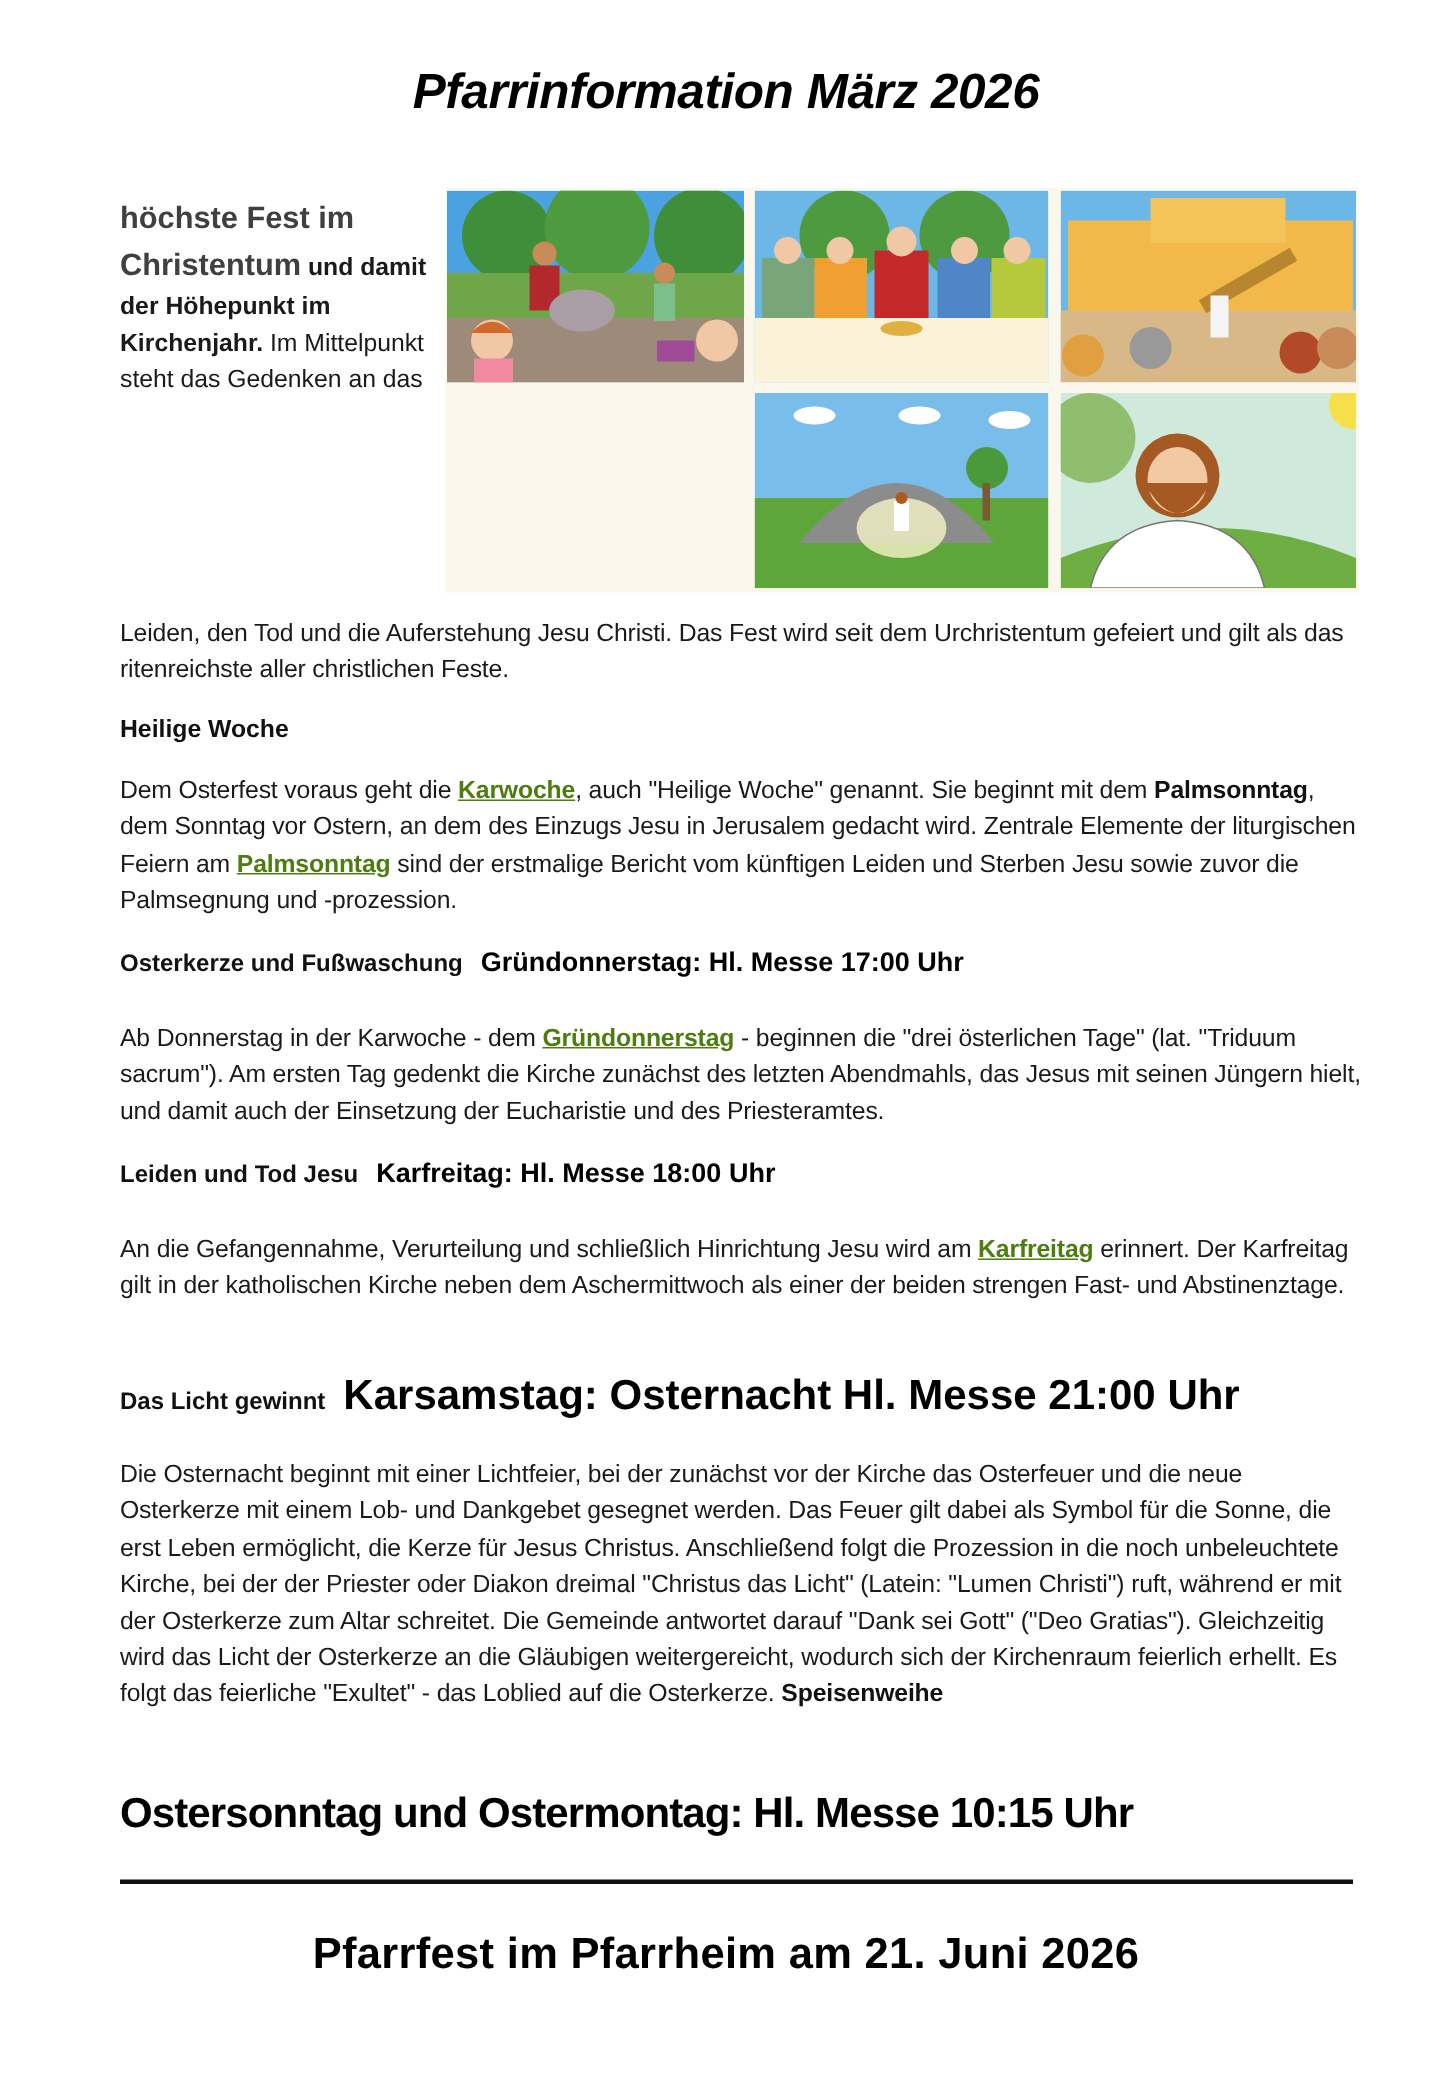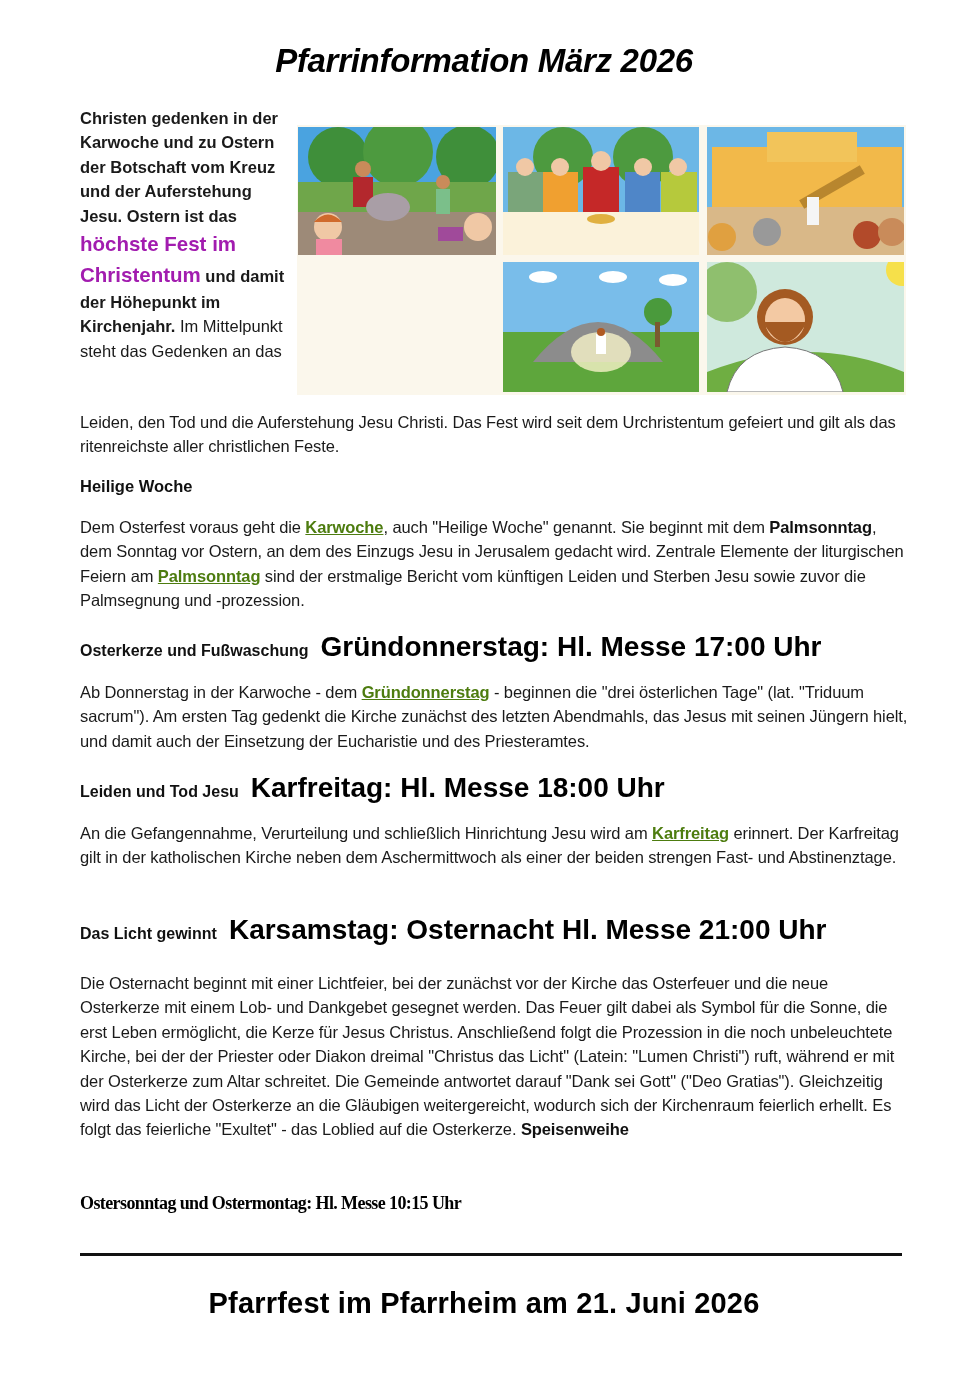--- a/index.html
+++ b/index.html
@@ -1,44 +1,44 @@
 <!DOCTYPE html>
 <html><head>
   <meta charset="utf-8">
   <style>
     html, body { margin: 0; padding: 0; background: #ffffff; }
     body { width: 968px; height: 1394px; position: relative; overflow: hidden; color: #111; font-family: "Liberation Sans", sans-serif; }
     .title { position: absolute; left: 0; width: 968px; top: 42px; text-align: center; font-size: 33px; font-weight: bold; letter-spacing: -0.3px; color: #000; font-style: italic; }
     .intro-left { position: absolute; left: 80px; top: 106px; width: 212px; font-size: 16.5px; line-height: 24.4px; color: #1a1a1a; }
     .intro-left b { font-weight: bold; }
-    .intro-left .big { font-size: 20.5px; font-weight: bold; line-height: 31px; color: #a21caf; }
+    .intro-left .big { font-size: 20.5px; font-weight: bold; line-height: 31px; color: #404040; }
     .grid { position: absolute; left: 297px; top: 125px; width: 609px; height: 270px; background: #fbf7ec; }
     .panel { position: absolute; width: 198px; height: 128px; overflow: hidden; }
     .p1 { left: 1px; top: 2px; } .p2 { left: 206px; top: 2px; width: 196px; } .p3 { left: 410px; top: 2px; width: 197px; }
     .p4 { left: 1px; top: 137px; height: 130px; } .p5 { left: 206px; top: 137px; width: 196px; height: 130px; } .p6 { left: 410px; top: 137px; width: 197px; height: 130px; }
     .panel svg { width: 100%; height: 100%; display: block; }
     .para { position: absolute; left: 80px; width: 830px; font-size: 16.5px; line-height: 24.4px; color: #1a1a1a; letter-spacing: -0.1px; }
     .para a { color: #4d7c0f; font-weight: bold; text-decoration: underline; }
     .para b { font-weight: bold; color: #111; }
     .h-small { position: absolute; left: 80px; font-size: 16.5px; font-weight: bold; color: #111; }
     .headrow { position: absolute; left: 80px; white-space: nowrap; color: #111; }
     .headrow .lead { font-size: 16px; font-weight: bold; vertical-align: baseline; }
-    .headrow .big { font-size: 28px; font-weight: bold; margin-left: 12px; vertical-align: baseline; color: #000; }
+    .headrow .big { font-size: 18px; font-weight: bold; margin-left: 12px; vertical-align: baseline; color: #000; }
     .headrow .bigger { font-size: 28px; }
-    .easter { position: absolute; left: 80px; top: 1193px; font-size: 18px; font-weight: bold; color: #000; font-family: Liberation Serif, serif; letter-spacing: -0.6px; }
+    .easter { position: absolute; left: 80px; top: 1193px; font-size: 28px; font-weight: bold; color: #000; font-family: Liberation Sans, sans-serif; letter-spacing: -0.6px; }
     .rule { position: absolute; left: 80px; top: 1253px; width: 822px; height: 3px; background: #111; }
     .footer { position: absolute; left: 0; width: 968px; top: 1287px; text-align: center; font-size: 29px; font-weight: bold; color: #000; letter-spacing: 0.2px; }
   </style>
 </head>
 <body>
 
 <div class="title">Pfarrinformation März 2026</div>
 
 <div class="intro-left">
-  <b>Christen gedenken in der Karwoche und zu Ostern der Botschaft vom Kreuz und der Auferstehung Jesu. Ostern ist das</b><br>
+  <br>
   <span class="big">höchste Fest im</span><br>
   <span class="big">Christentum</span><b> und damit der Höhepunkt im Kirchenjahr.</b><span> Im Mittelpunkt steht das Gedenken an das</span>
 </div>
 
 <div class="grid">
   <div class="panel p1">
     <svg viewBox="0 0 198 128" preserveAspectRatio="none">
         <rect width="198" height="128" fill="#4aa3e0"></rect>
         <circle cx="40" cy="30" r="30" fill="#3f8f3a"></circle>
         <circle cx="100" cy="25" r="35" fill="#4d9a3f"></circle>

